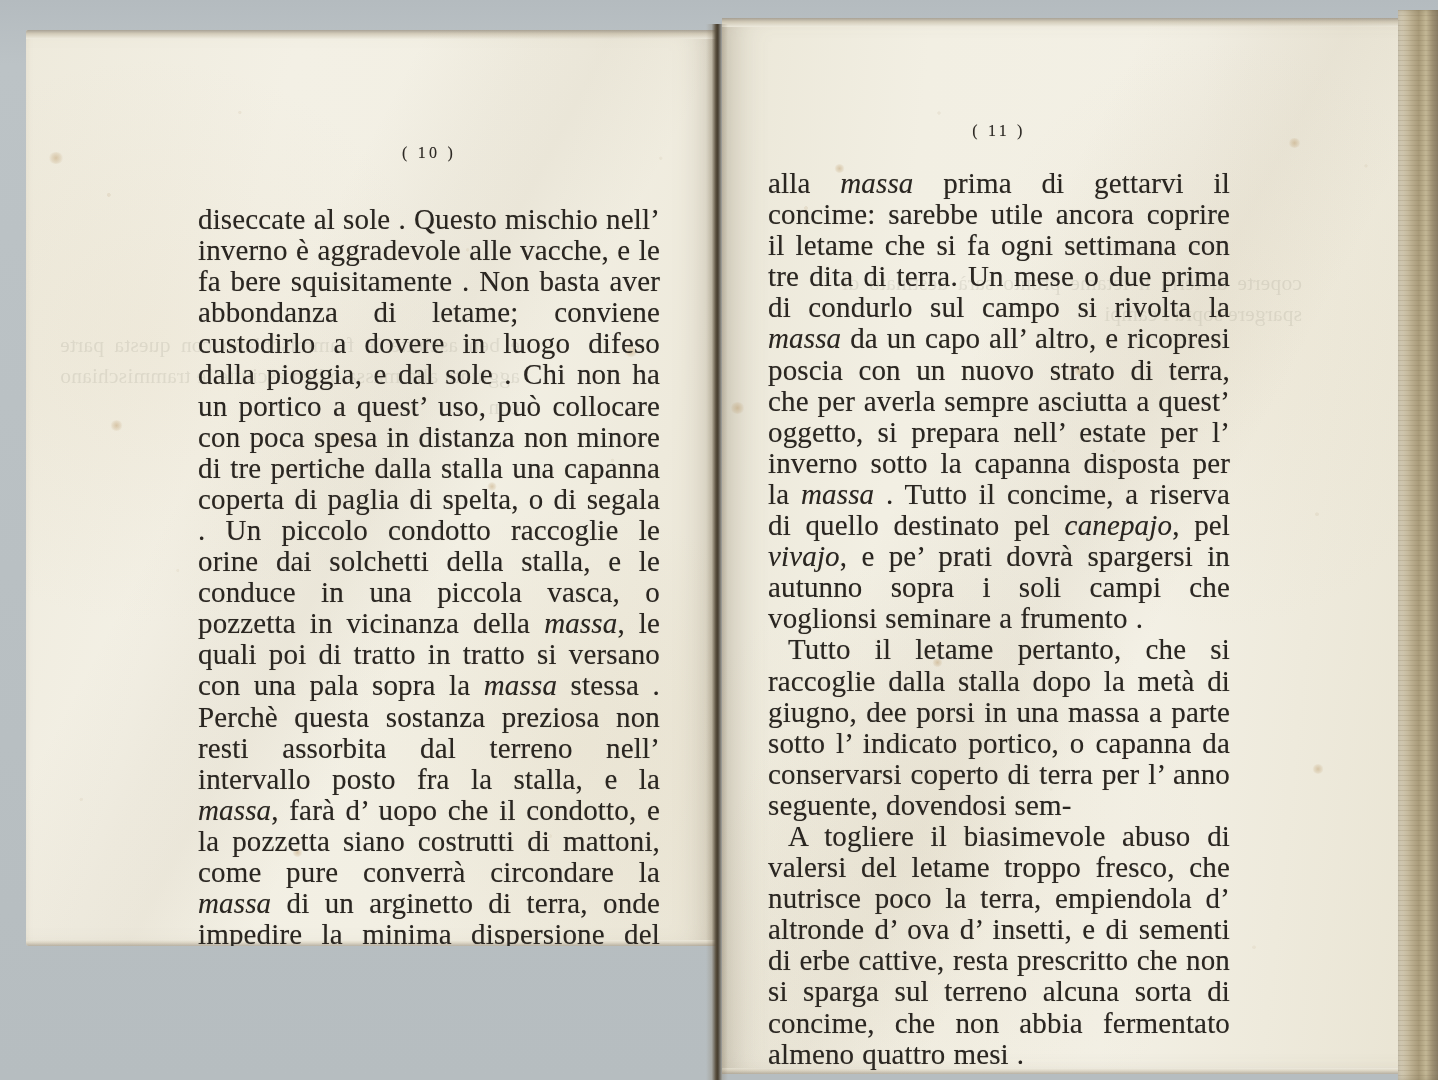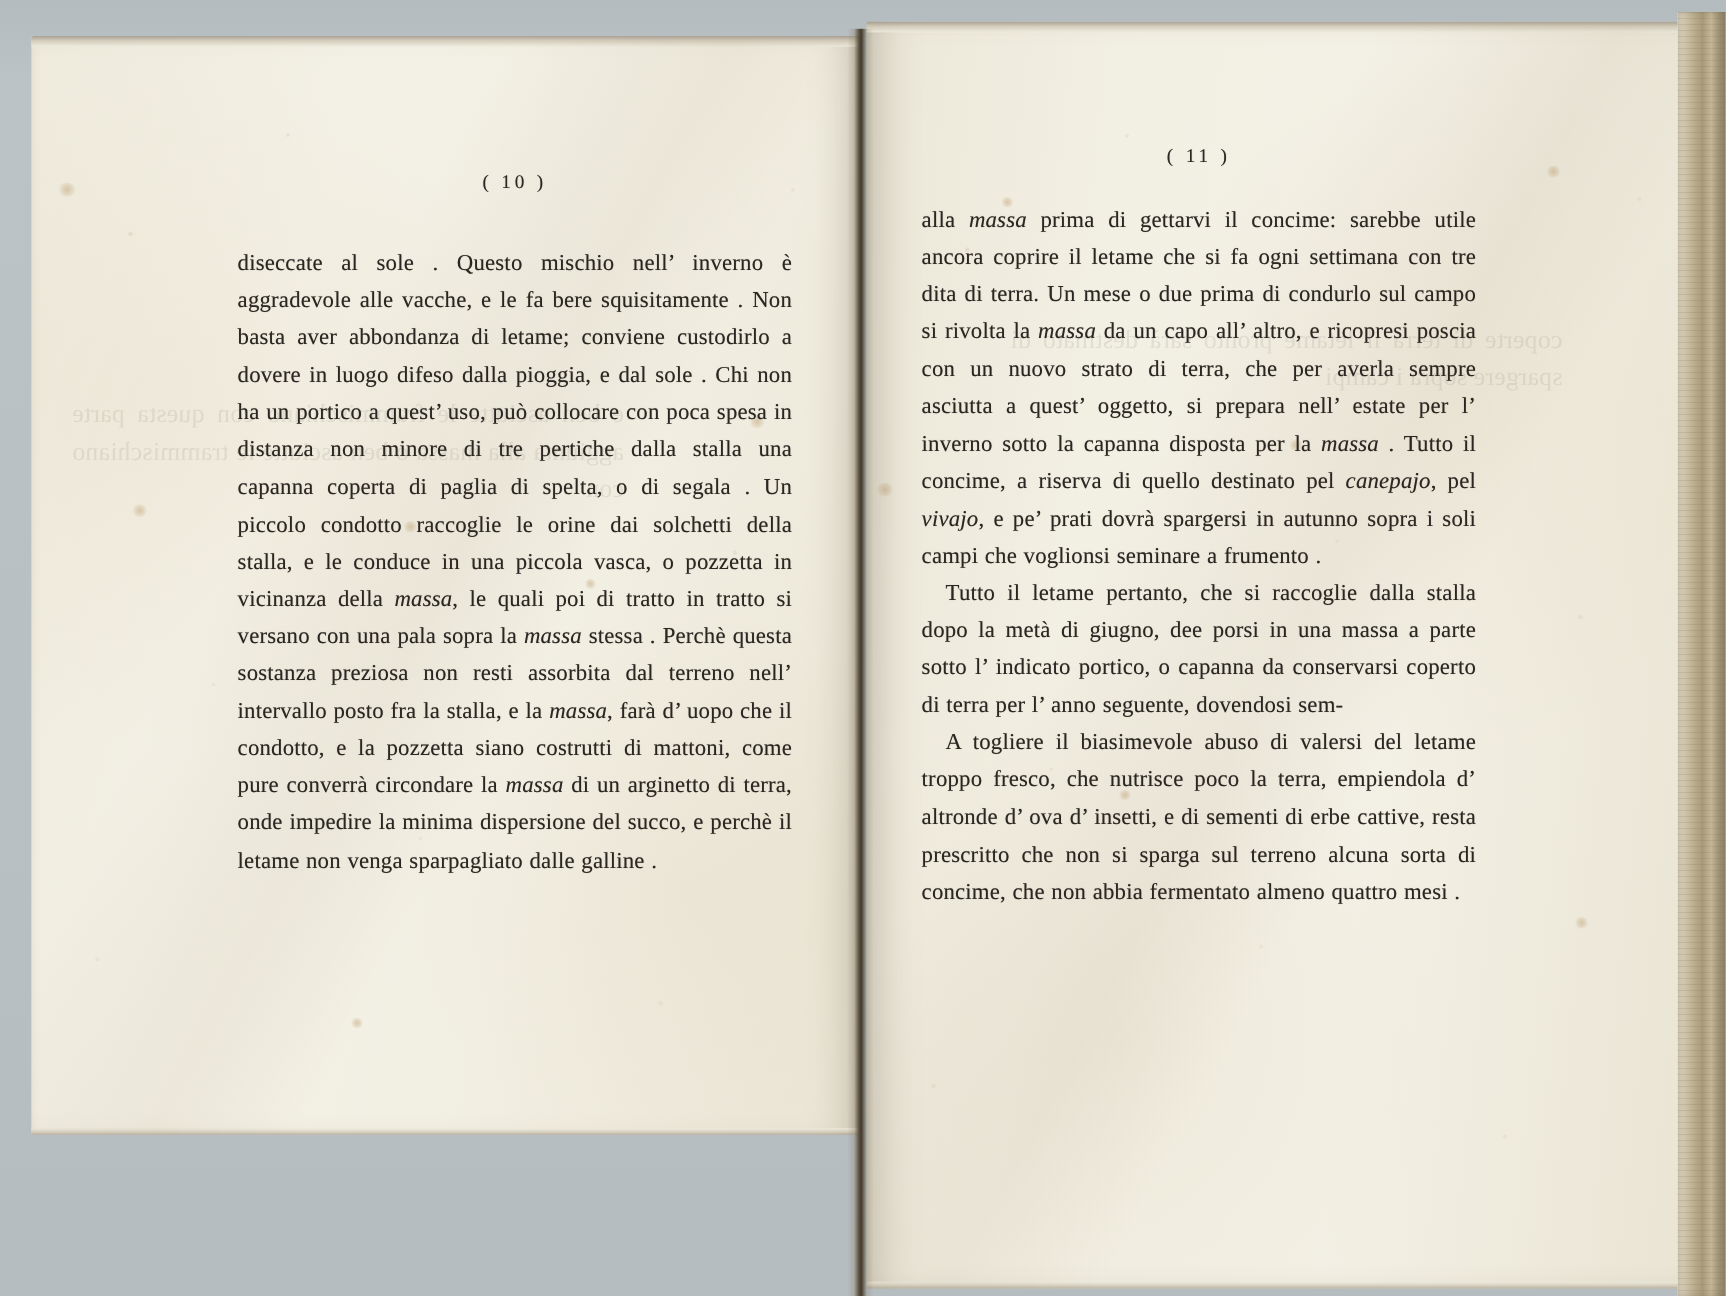--- a/index.html
+++ b/index.html
@@ -167,21 +167,21 @@
         #564c3b 46%,
         #463d2f 54%,
         rgba(126,112,88,.24) 74%,
         rgba(140,128,104,.00) 100%);
   }
 
   
   .page-body {
     position: absolute;
     color: #2a2621;
-    font-size: 19px;
+    font-size: 29px;
     line-height: 31.1px;
     text-align: justify;
     text-justify: inter-word;
     letter-spacing: .15px;
     word-spacing: .6px;
     -webkit-font-smoothing: antialiased;
   }
   #body-left  { left: 172px; top: 162px; width: 462px; margin-top: 12px; }
   #body-right { left: 46px;  top: 150px; width: 462px; }
 

